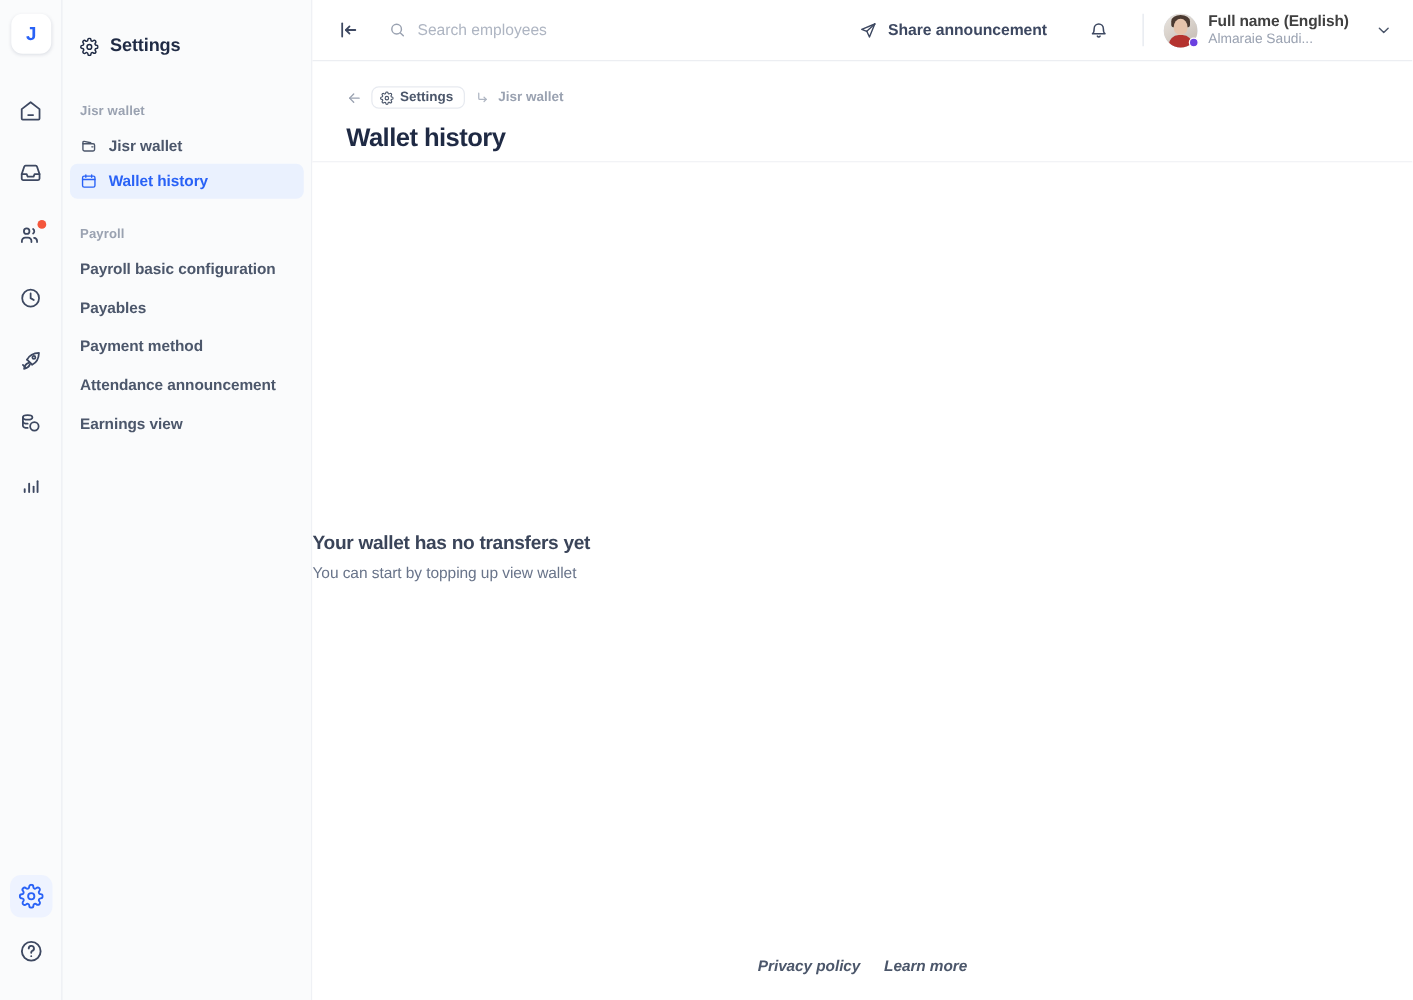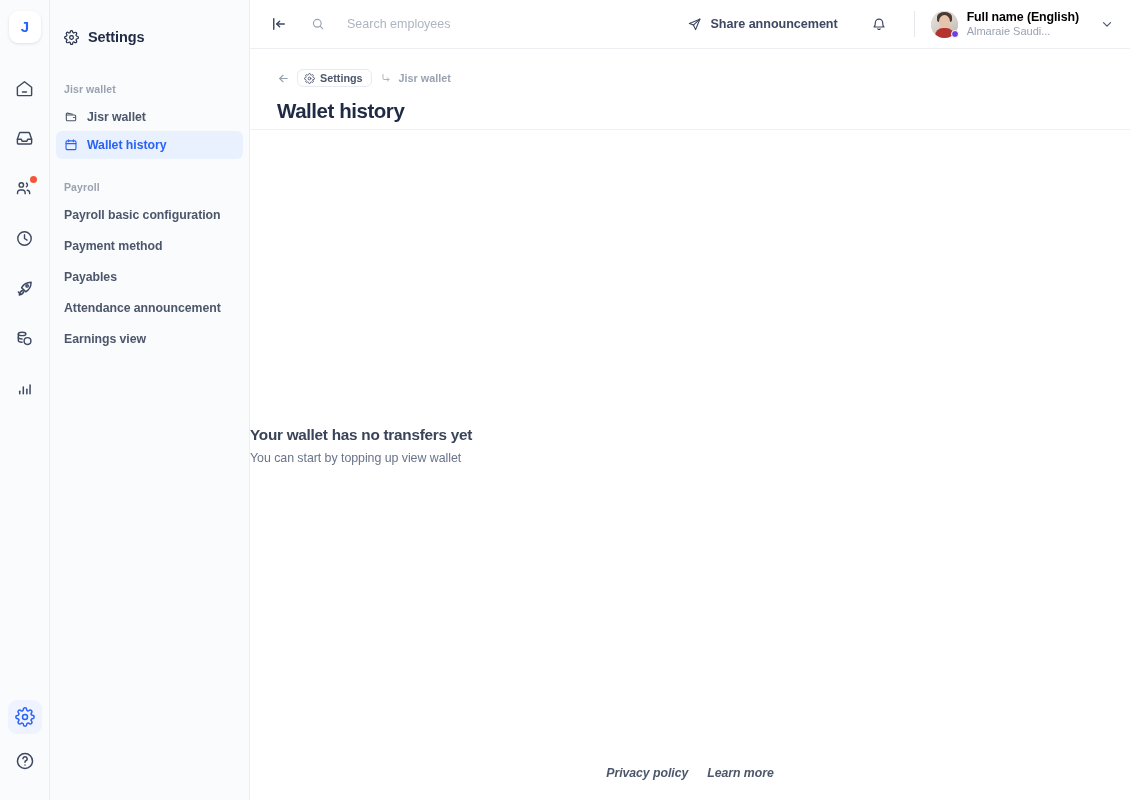--- a/index.html
+++ b/index.html
@@ -174,21 +174,21 @@
     display: flex;
     align-items: center;
     justify-content: center;
     cursor: pointer;
     flex: 0 0 auto;
   }
 
   .search-wrap {
     display: flex;
     align-items: center;
-    gap: 22px;
+    gap: 9px;
     margin-left: 19px;
     flex: 0 0 auto;
     cursor: text;
   }
   .search-input {
     border: none;
     outline: none;
     background: transparent;
     font-family: "Liberation Sans", sans-serif;
     font-size: 12.5px;
@@ -288,21 +288,21 @@
     height: 8px;
     border-radius: 50%;
     background: #6a40e0;
     border: 1.5px solid #ffffff;
   }
 
   .user-names { display: flex; flex-direction: column; gap: 1px; line-height: 1.15; }
   .user-name {
     font-size: 12.4px;
     font-weight: bold;
-    color: #000000;
+    color: #404040;
     letter-spacing: -0.1px;
   }
   .user-org {
     font-size: 11px;
     color: #9aa2b1;
   }
   .chev { margin-left: 12px; display: flex; align-items: center; }
 
   
   .page-head {
@@ -519,24 +519,24 @@
       </svg>
       <span class="lbl">Wallet history</span>
     </div>
 
     <div class="panel-group-label second">Payroll</div>
 
     <div class="panel-item plain">
       <span class="lbl">Payroll basic configuration</span>
     </div>
     <div class="panel-item plain">
+      <span class="lbl">Payables</span>
+    </div>
+    <div class="panel-item plain">
       <span class="lbl">Payment method</span>
-    </div>
-    <div class="panel-item plain">
-      <span class="lbl">Payables</span>
     </div>
     <div class="panel-item plain">
       <span class="lbl">Attendance announcement</span>
     </div>
     <div class="panel-item plain">
       <span class="lbl">Earnings view</span>
     </div>
 
   </div>
 

